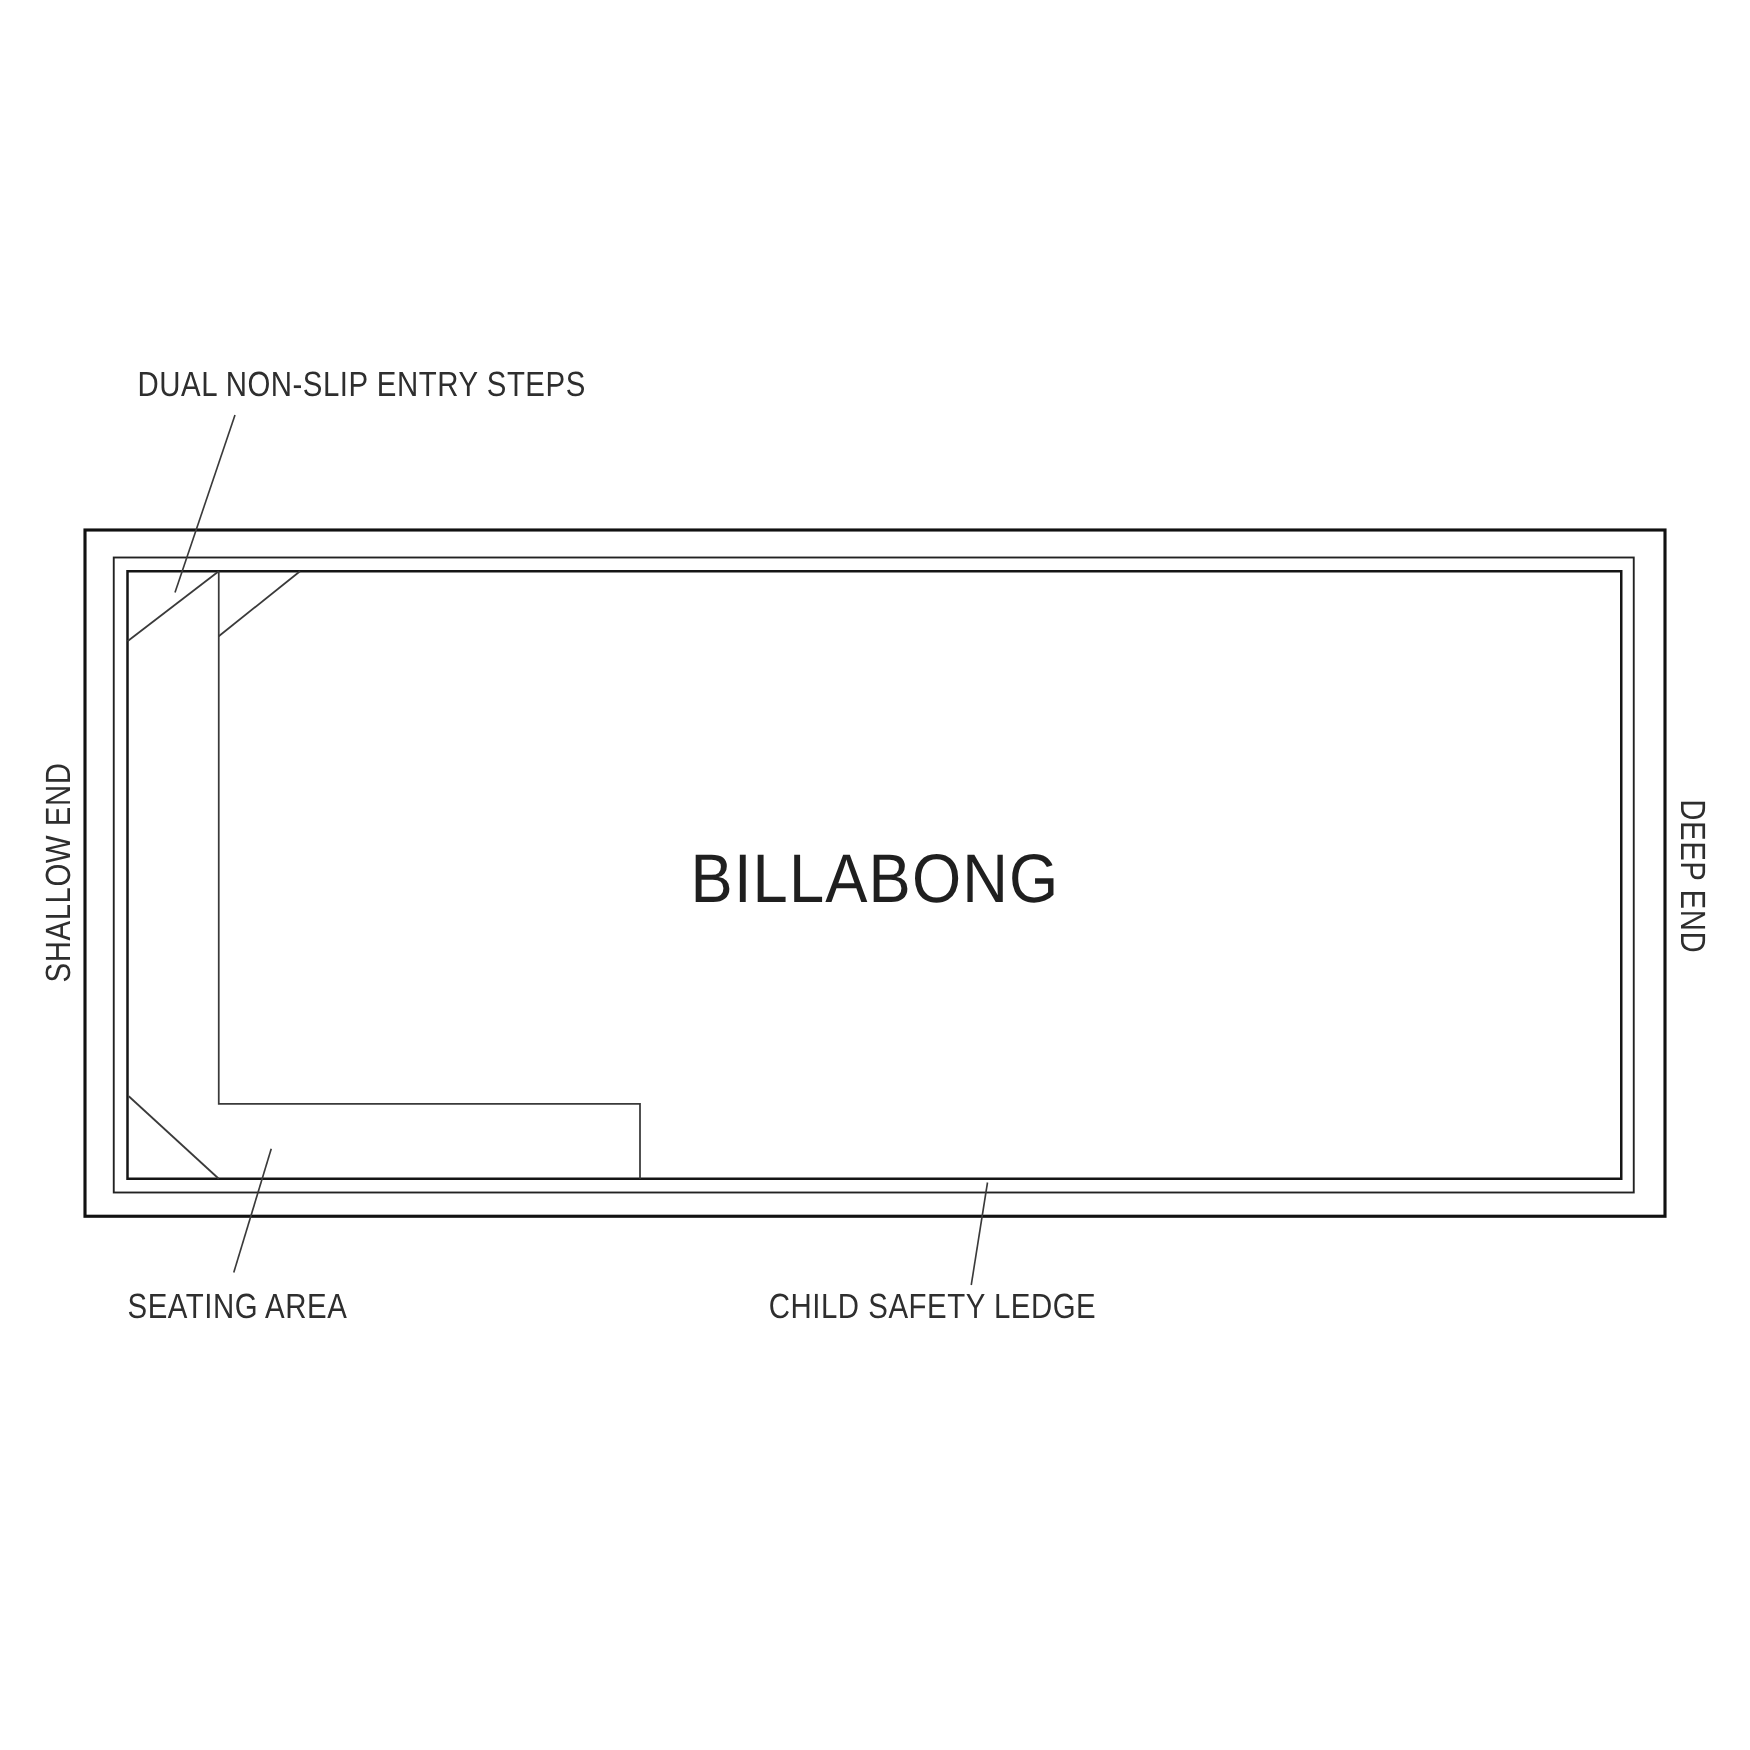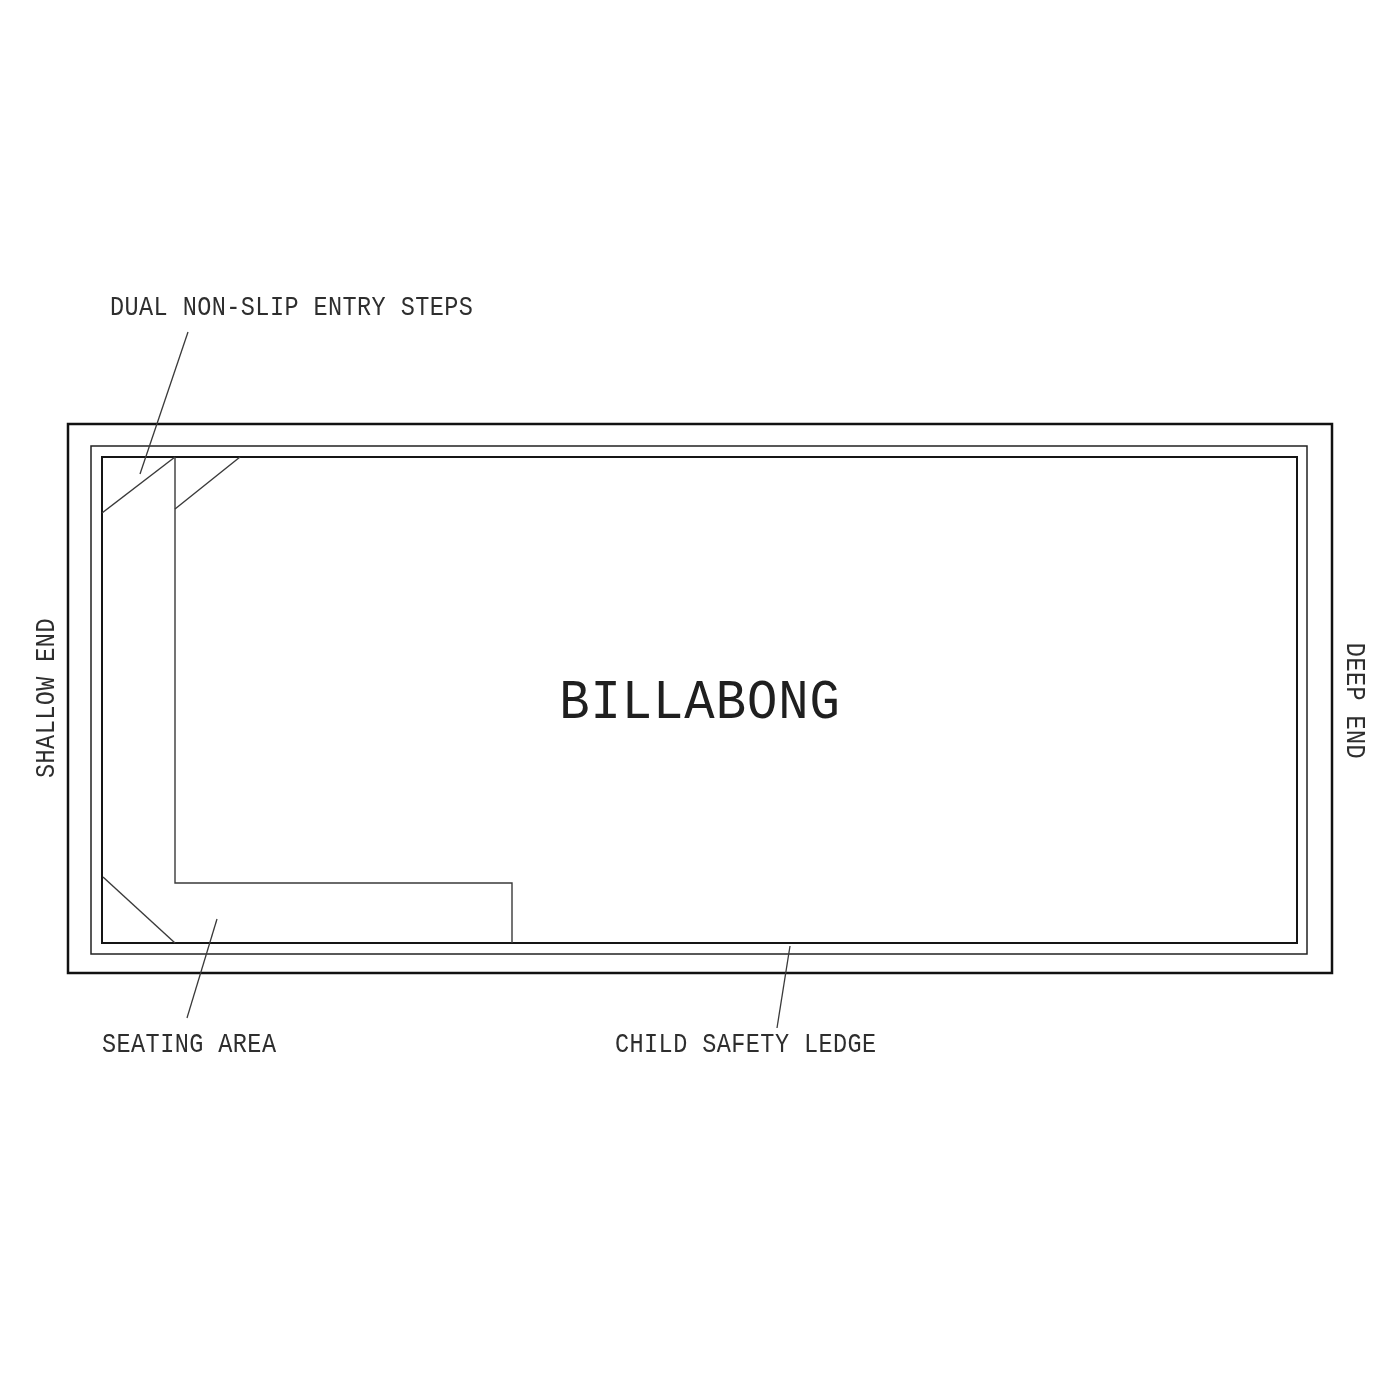--- a/index.html
+++ b/index.html
@@ -6,21 +6,21 @@
     margin: 0;
     padding: 0;
     background: #ffffff;
   }
   .canvas {
     position: relative;
     width: 1400px;
     height: 1400px;
     background: #ffffff;
     overflow: hidden;
-    font-family: Liberation Mono, monospace;
+    font-family: Liberation Sans, sans-serif;
   }
   svg.linework {
     position: absolute;
     left: 0;
     top: 0;
   }
   .label {
     position: absolute;
     color: #2e2e2e;
     font-size: 28px;

